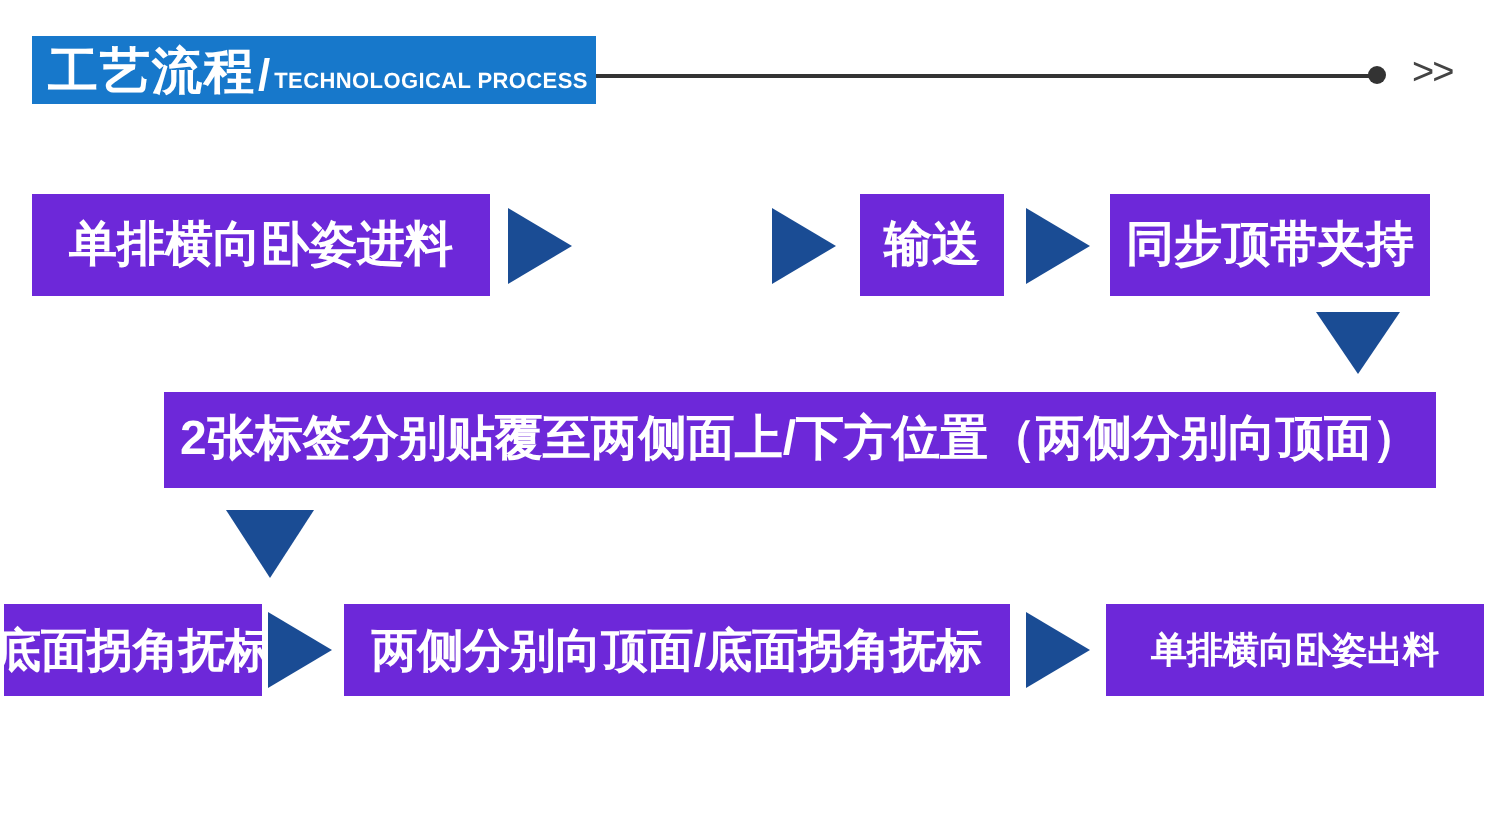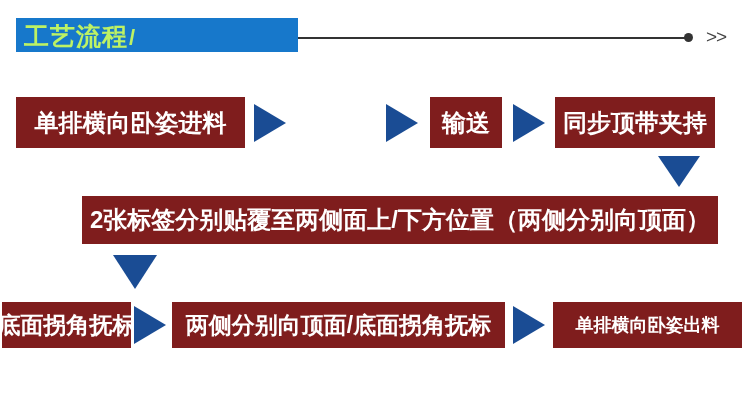--- a/index.html
+++ b/index.html
@@ -12,21 +12,21 @@
     background: #ffffff;
     overflow: hidden;
   }
 
   
   .hdr-box {
     position: absolute;
     left: 16px; top: 18px;
     width: 282px; height: 34px;
     background: #1778cb;
-    color: #bef264;
+    color: #ffffff;
     display: flex;
     align-items: flex-end;
     padding: 0 4px 3px 8px;
     white-space: nowrap;
     overflow: hidden;
   }
   .hdr-zh { font-size: 25px; font-weight: bold; line-height: 1; letter-spacing: 1px; }
   .hdr-slash { font-size: 22px; font-weight: bold; line-height: 1; margin: 0 2px 0 1px; }
   .hdr-en { font-size: 11px; font-weight: bold; line-height: 1; letter-spacing: 0.2px; padding-bottom: 2px; }
   .hdr-line {
@@ -47,21 +47,21 @@
     left: 706px; top: 26px;
     font-size: 19px;
     font-weight: normal;
     color: #444444;
     letter-spacing: -1px;
   }
 
   
   .step {
     position: absolute;
-    background: #7f1d1d;
+    background: #6d28d9;
     color: #ffffff;
     font-weight: bold;
     display: flex;
     align-items: center;
     justify-content: center;
     text-align: center;
     white-space: nowrap;
     line-height: 1;
   }
   .s0 { left: 16px;  top: 97px;  width: 229px; height: 51px; font-size: 24px; }
@@ -97,20 +97,21 @@
   .ar5 { left: 513px; top: 306px; }
 </style>
 </head>
 <body>
 
 <div class="stage">
 
   <div class="hdr-box">
     <span class="hdr-zh">工艺流程</span>
     <span class="hdr-slash">/</span>
+    <span class="hdr-en">TECHNOLOGICAL PROCESS</span>
   </div>
   <div class="hdr-line"></div>
   <div class="hdr-dot"></div>
   <div class="hdr-chevrons">&gt;&gt;</div>
 
   <div class="step s0">单排横向卧姿进料</div>
   <div class="arr-r ar1"></div>
   <div class="arr-r ar2"></div>
   <div class="step s2">输送</div>
   <div class="arr-r ar3"></div>

